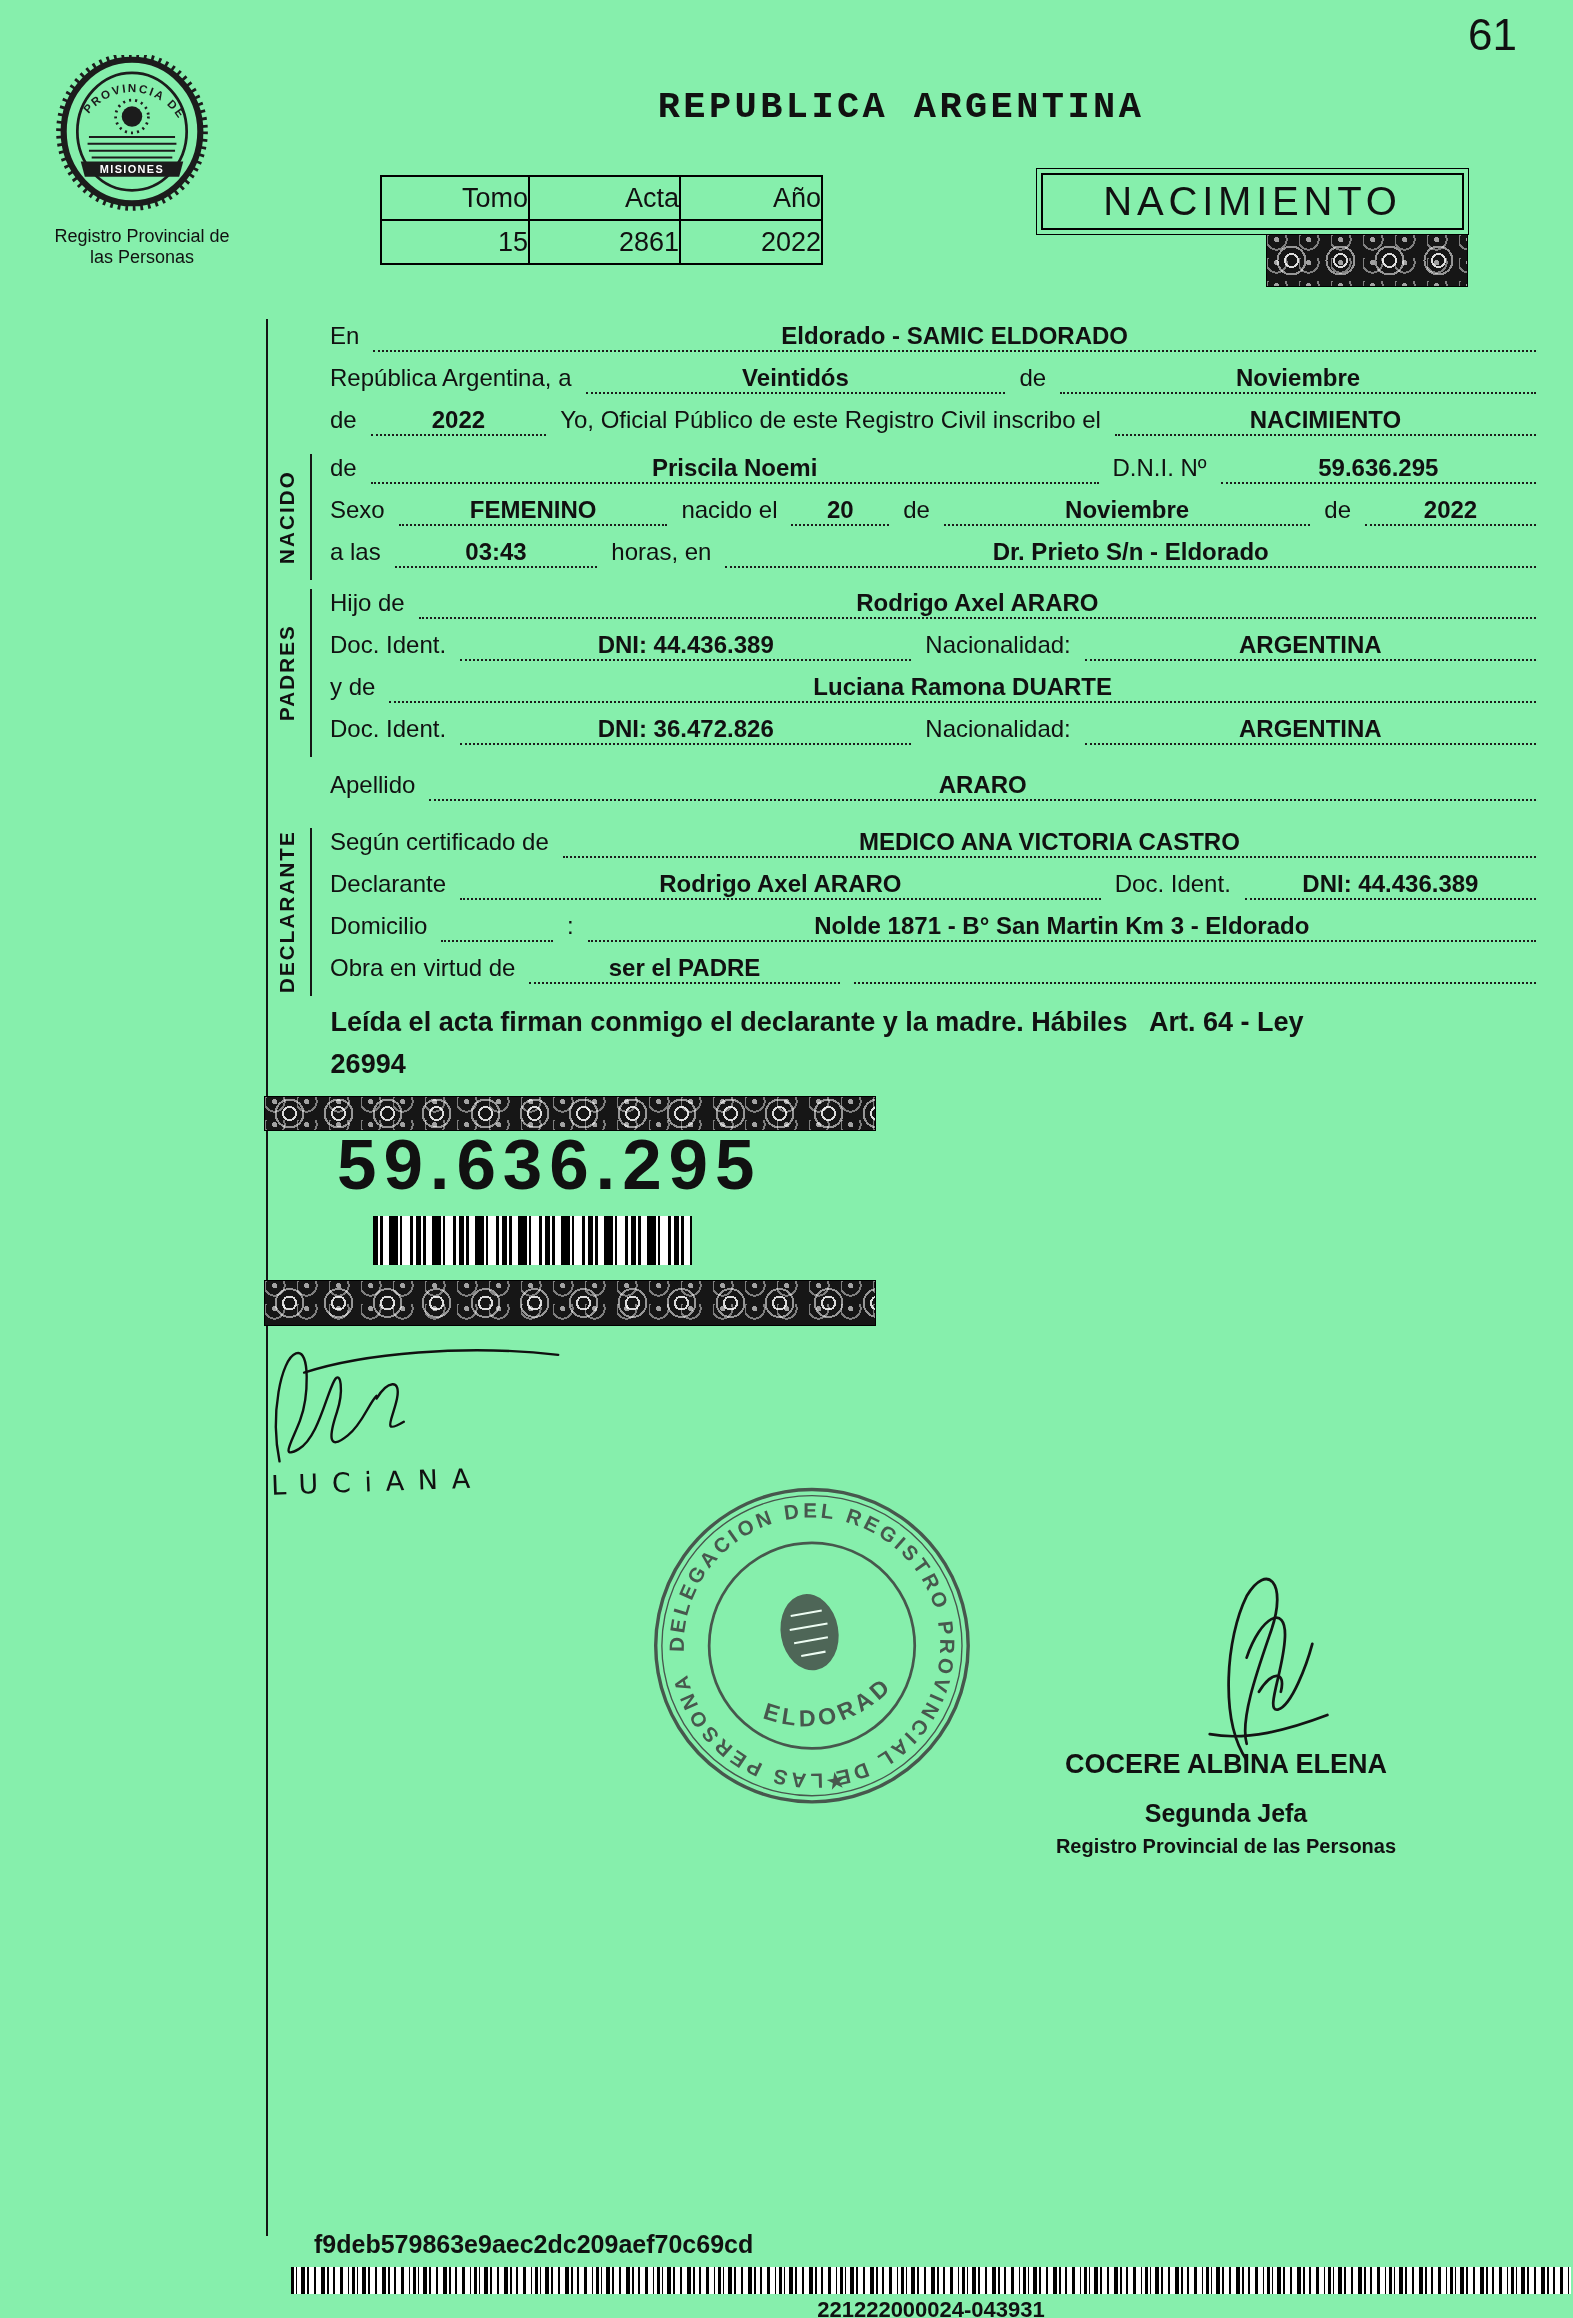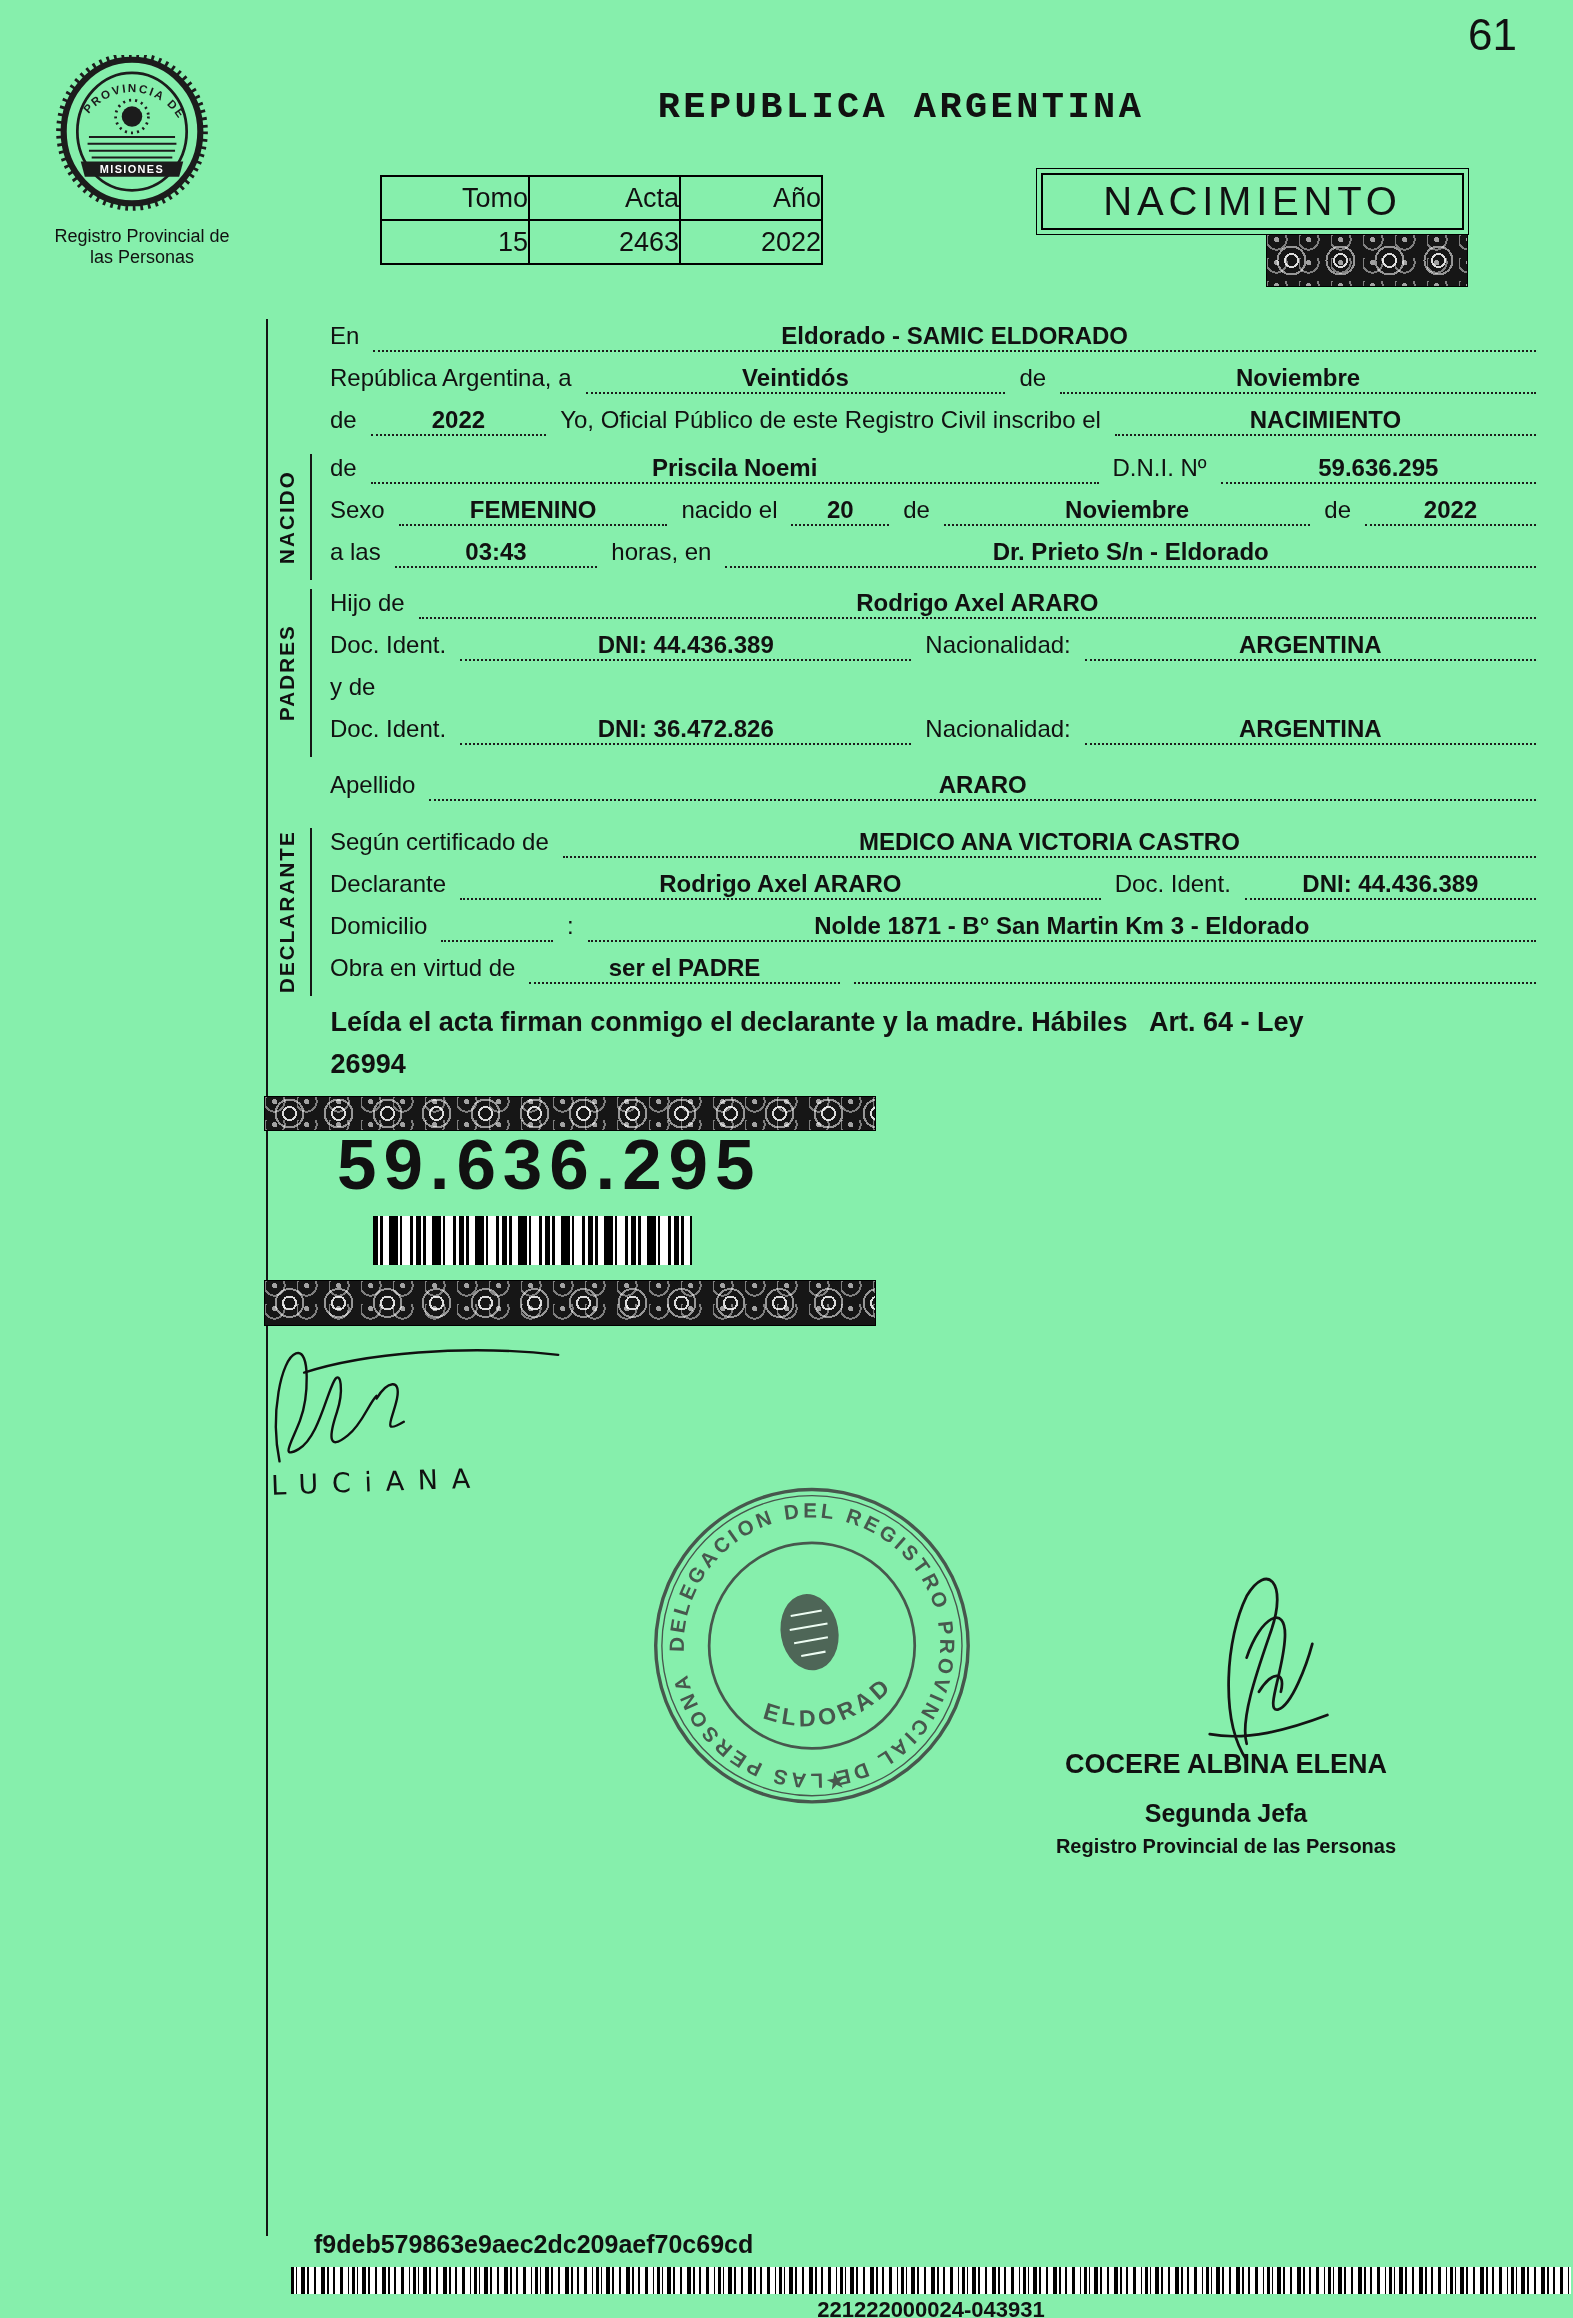--- a/index.html
+++ b/index.html
@@ -129,21 +129,21 @@
     <div class="seal-caption">Registro Provincial de las Personas</div>
   </div>
 
   <div class="title">REPUBLICA ARGENTINA</div>
 
   <div class="rtable">
     <div class="cell hdr">Tomo</div>
     <div class="cell hdr">Acta</div>
     <div class="cell hdr">Año</div>
     <div class="cell">15</div>
-    <div class="cell">2463</div>
+    <div class="cell">2861</div>
     <div class="cell">2022</div>
   </div>
 
   <div class="act-box">
     <span>NACIMIENTO</span>
   </div>
 
   <div class="mini-band gband"></div>
 
   <div class="vrule"></div>
@@ -201,20 +201,21 @@
           <span class="seg-value" style="flex-grow: 4;">Rodrigo Axel ARARO</span>
         </div>
         <div class="fline">
           <span class="seg-label">Doc. Ident.</span>
           <span class="seg-value" style="flex-grow: 1.6;">DNI: 44.436.389</span>
           <span class="seg-label">Nacionalidad:</span>
           <span class="seg-value" style="flex-grow: 1.6;">ARGENTINA</span>
         </div>
         <div class="fline">
           <span class="seg-label">y de</span>
+          <span class="seg-value" style="flex-grow: 4;">Luciana Ramona DUARTE</span>
         </div>
         <div class="fline">
           <span class="seg-label">Doc. Ident.</span>
           <span class="seg-value" style="flex-grow: 1.6;">DNI: 36.472.826</span>
           <span class="seg-label">Nacionalidad:</span>
           <span class="seg-value" style="flex-grow: 1.6;">ARGENTINA</span>
         </div>
       </div>
 
     <div class="sec sec-apellido">

